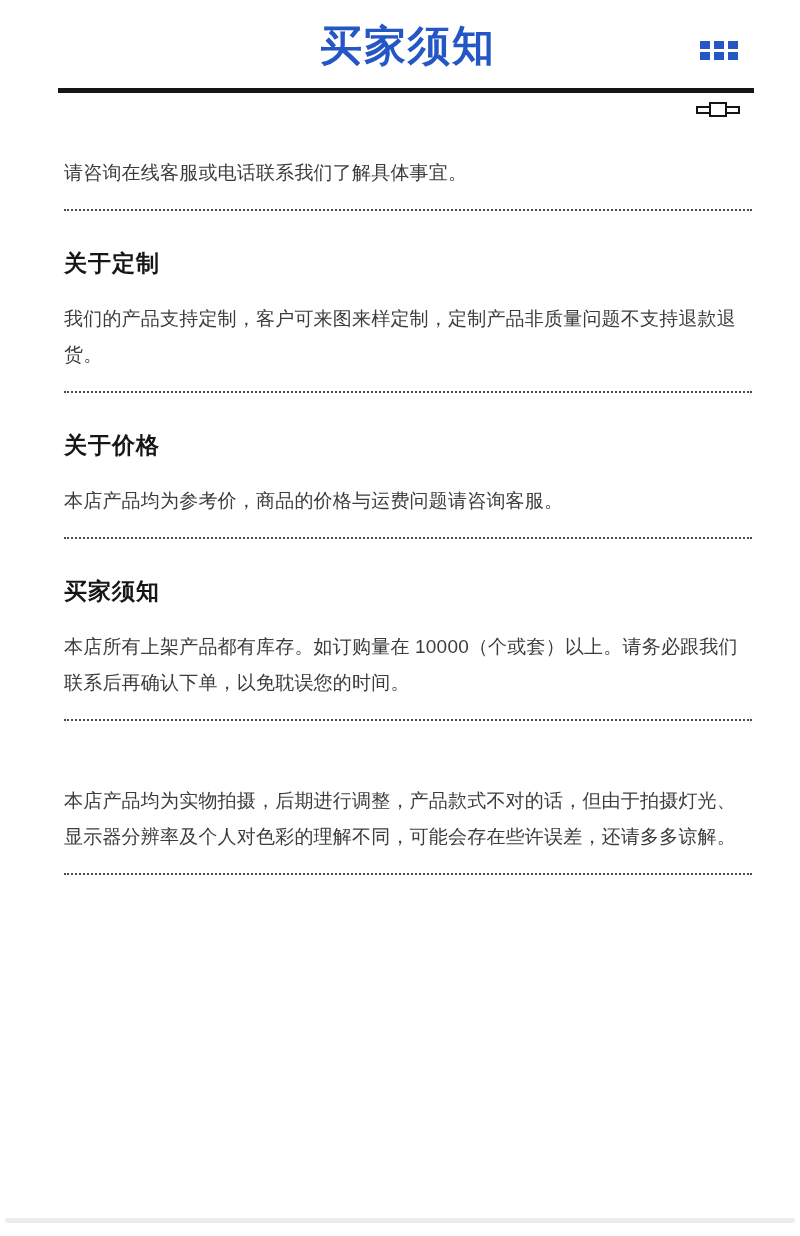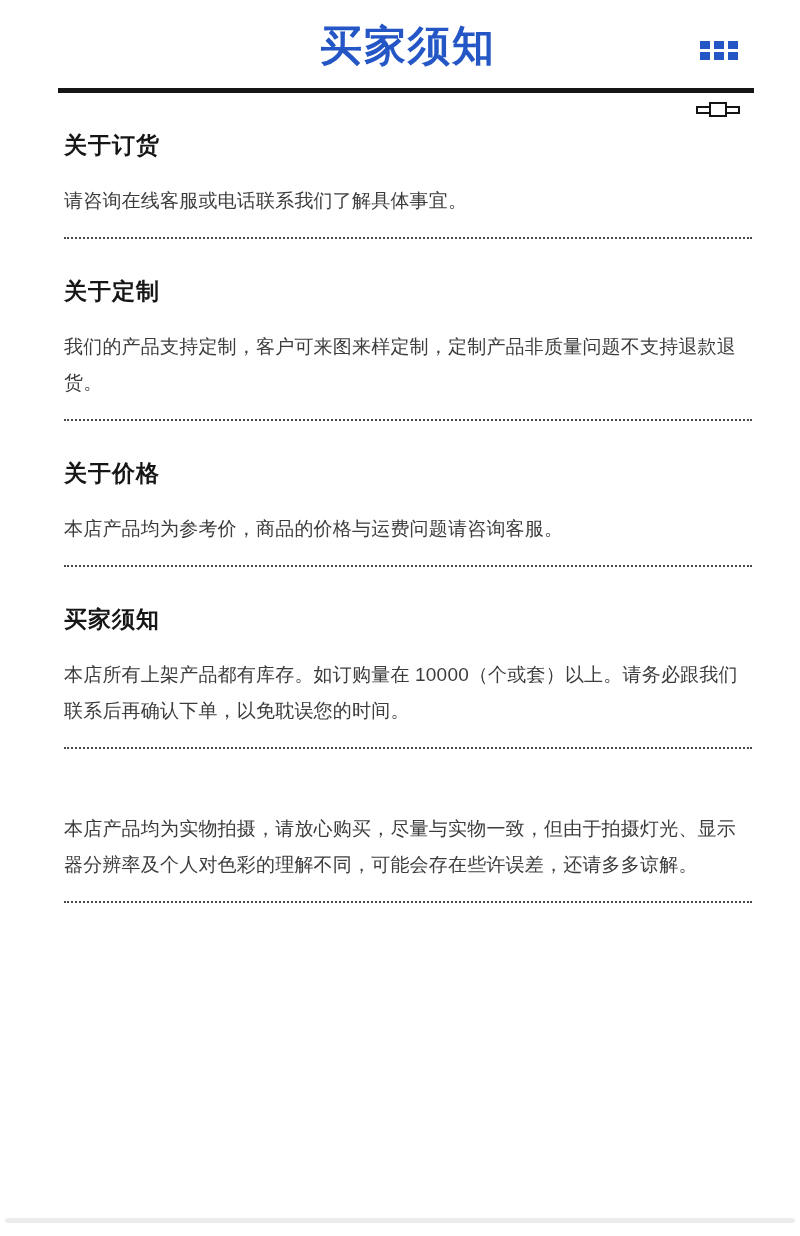--- a/index.html
+++ b/index.html
@@ -126,21 +126,20 @@
     <div class="connector-icon">
       <span class="side"></span>
       <span class="mid"></span>
       <span class="side"></span>
     </div>
 
     <div class="header-divider"></div>
   </div>
 
   <div class="section">
-    <h2>关于订货</h2>
     <p>请咨询在线客服或电话联系我们了解具体事宜。</p>
     <div class="dotted-divider"></div>
   </div>
 
   <div class="section">
     <h2>关于定制</h2>
     <p>我们的产品支持定制，客户可来图来样定制，定制产品非质量问题不支持退款退货。</p>
     <div class="dotted-divider"></div>
   </div>
 
@@ -150,20 +149,20 @@
     <div class="dotted-divider"></div>
   </div>
 
   <div class="section">
     <h2>买家须知</h2>
     <p>本店所有上架产品都有库存。如订购量在 10000（个或套）以上。请务必跟我们联系后再确认下单，以免耽误您的时间。</p>
     <div class="dotted-divider"></div>
   </div>
 
   <div class="section">
-    <p>本店产品均为实物拍摄，请放心购买，尽量与实物一致，但由于拍摄灯光、显示器分辨率及个人对色彩的理解不同，可能会存在些许误差，还请多多谅解。</p>
+    <p>本店产品均为实物拍摄，后期进行调整，产品款式不对的话，但由于拍摄灯光、显示器分辨率及个人对色彩的理解不同，可能会存在些许误差，还请多多谅解。</p>
     <div class="dotted-divider"></div>
   </div>
 
 
 </div>
 
 <div class="bottom-divider"></div>
 
 </body></html>

